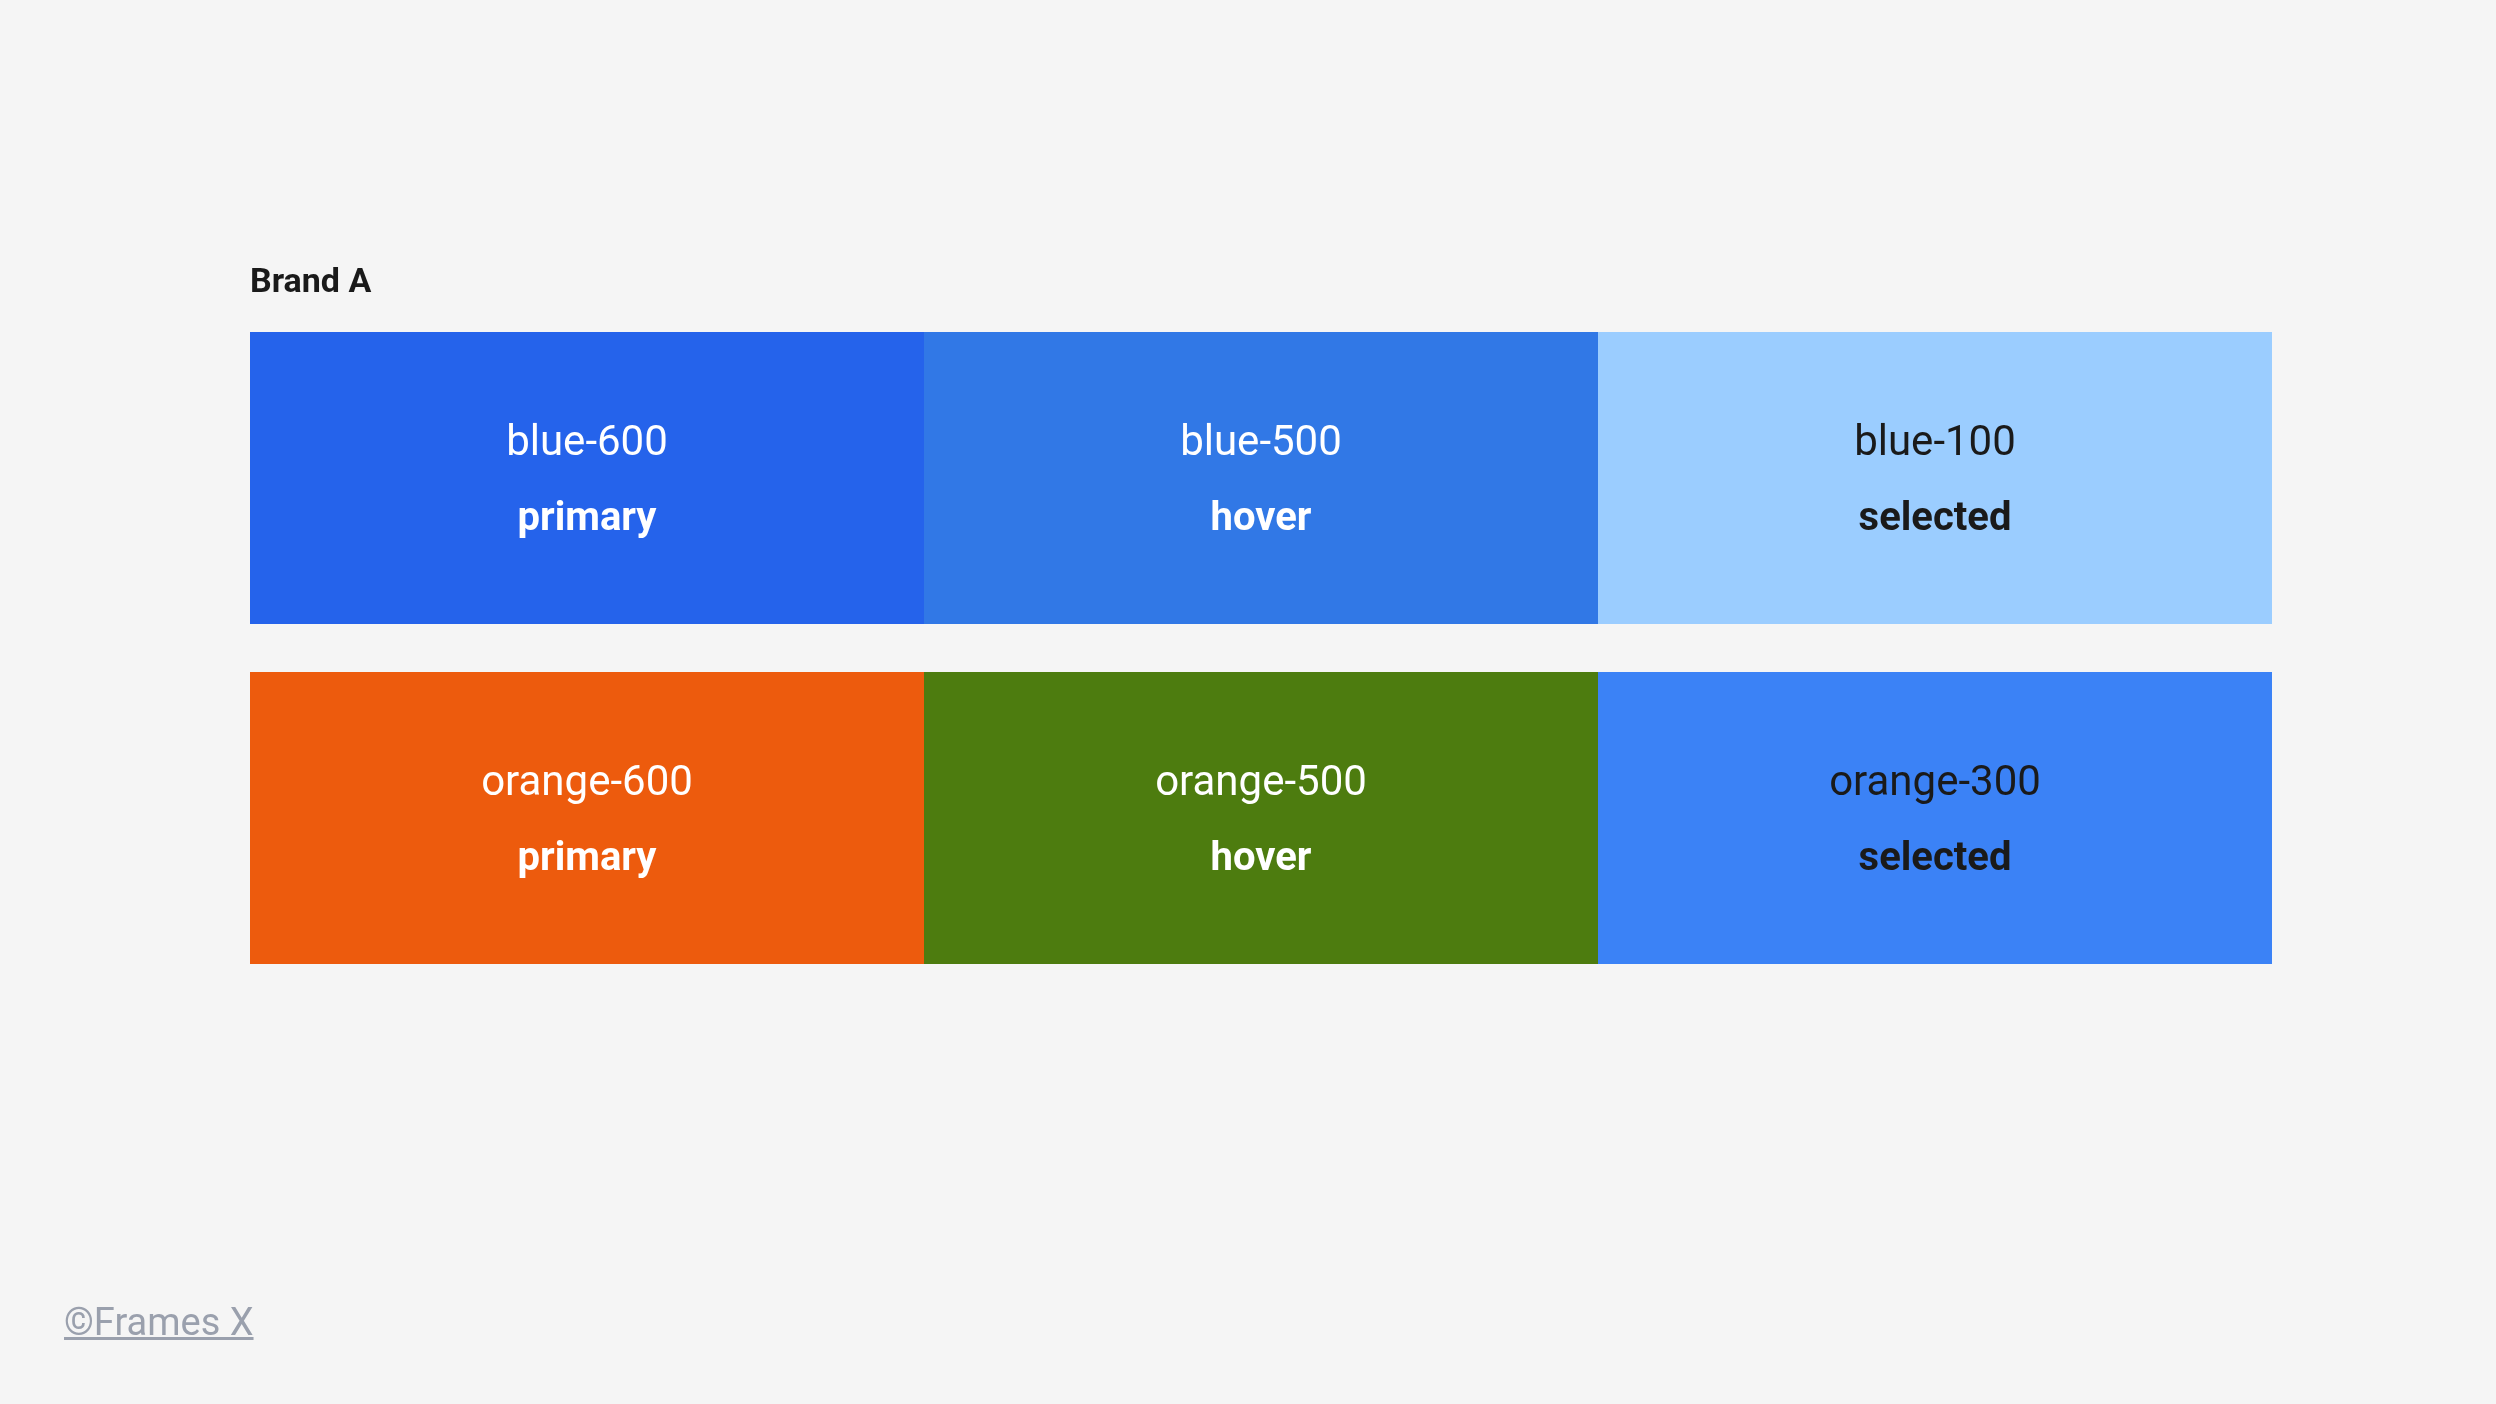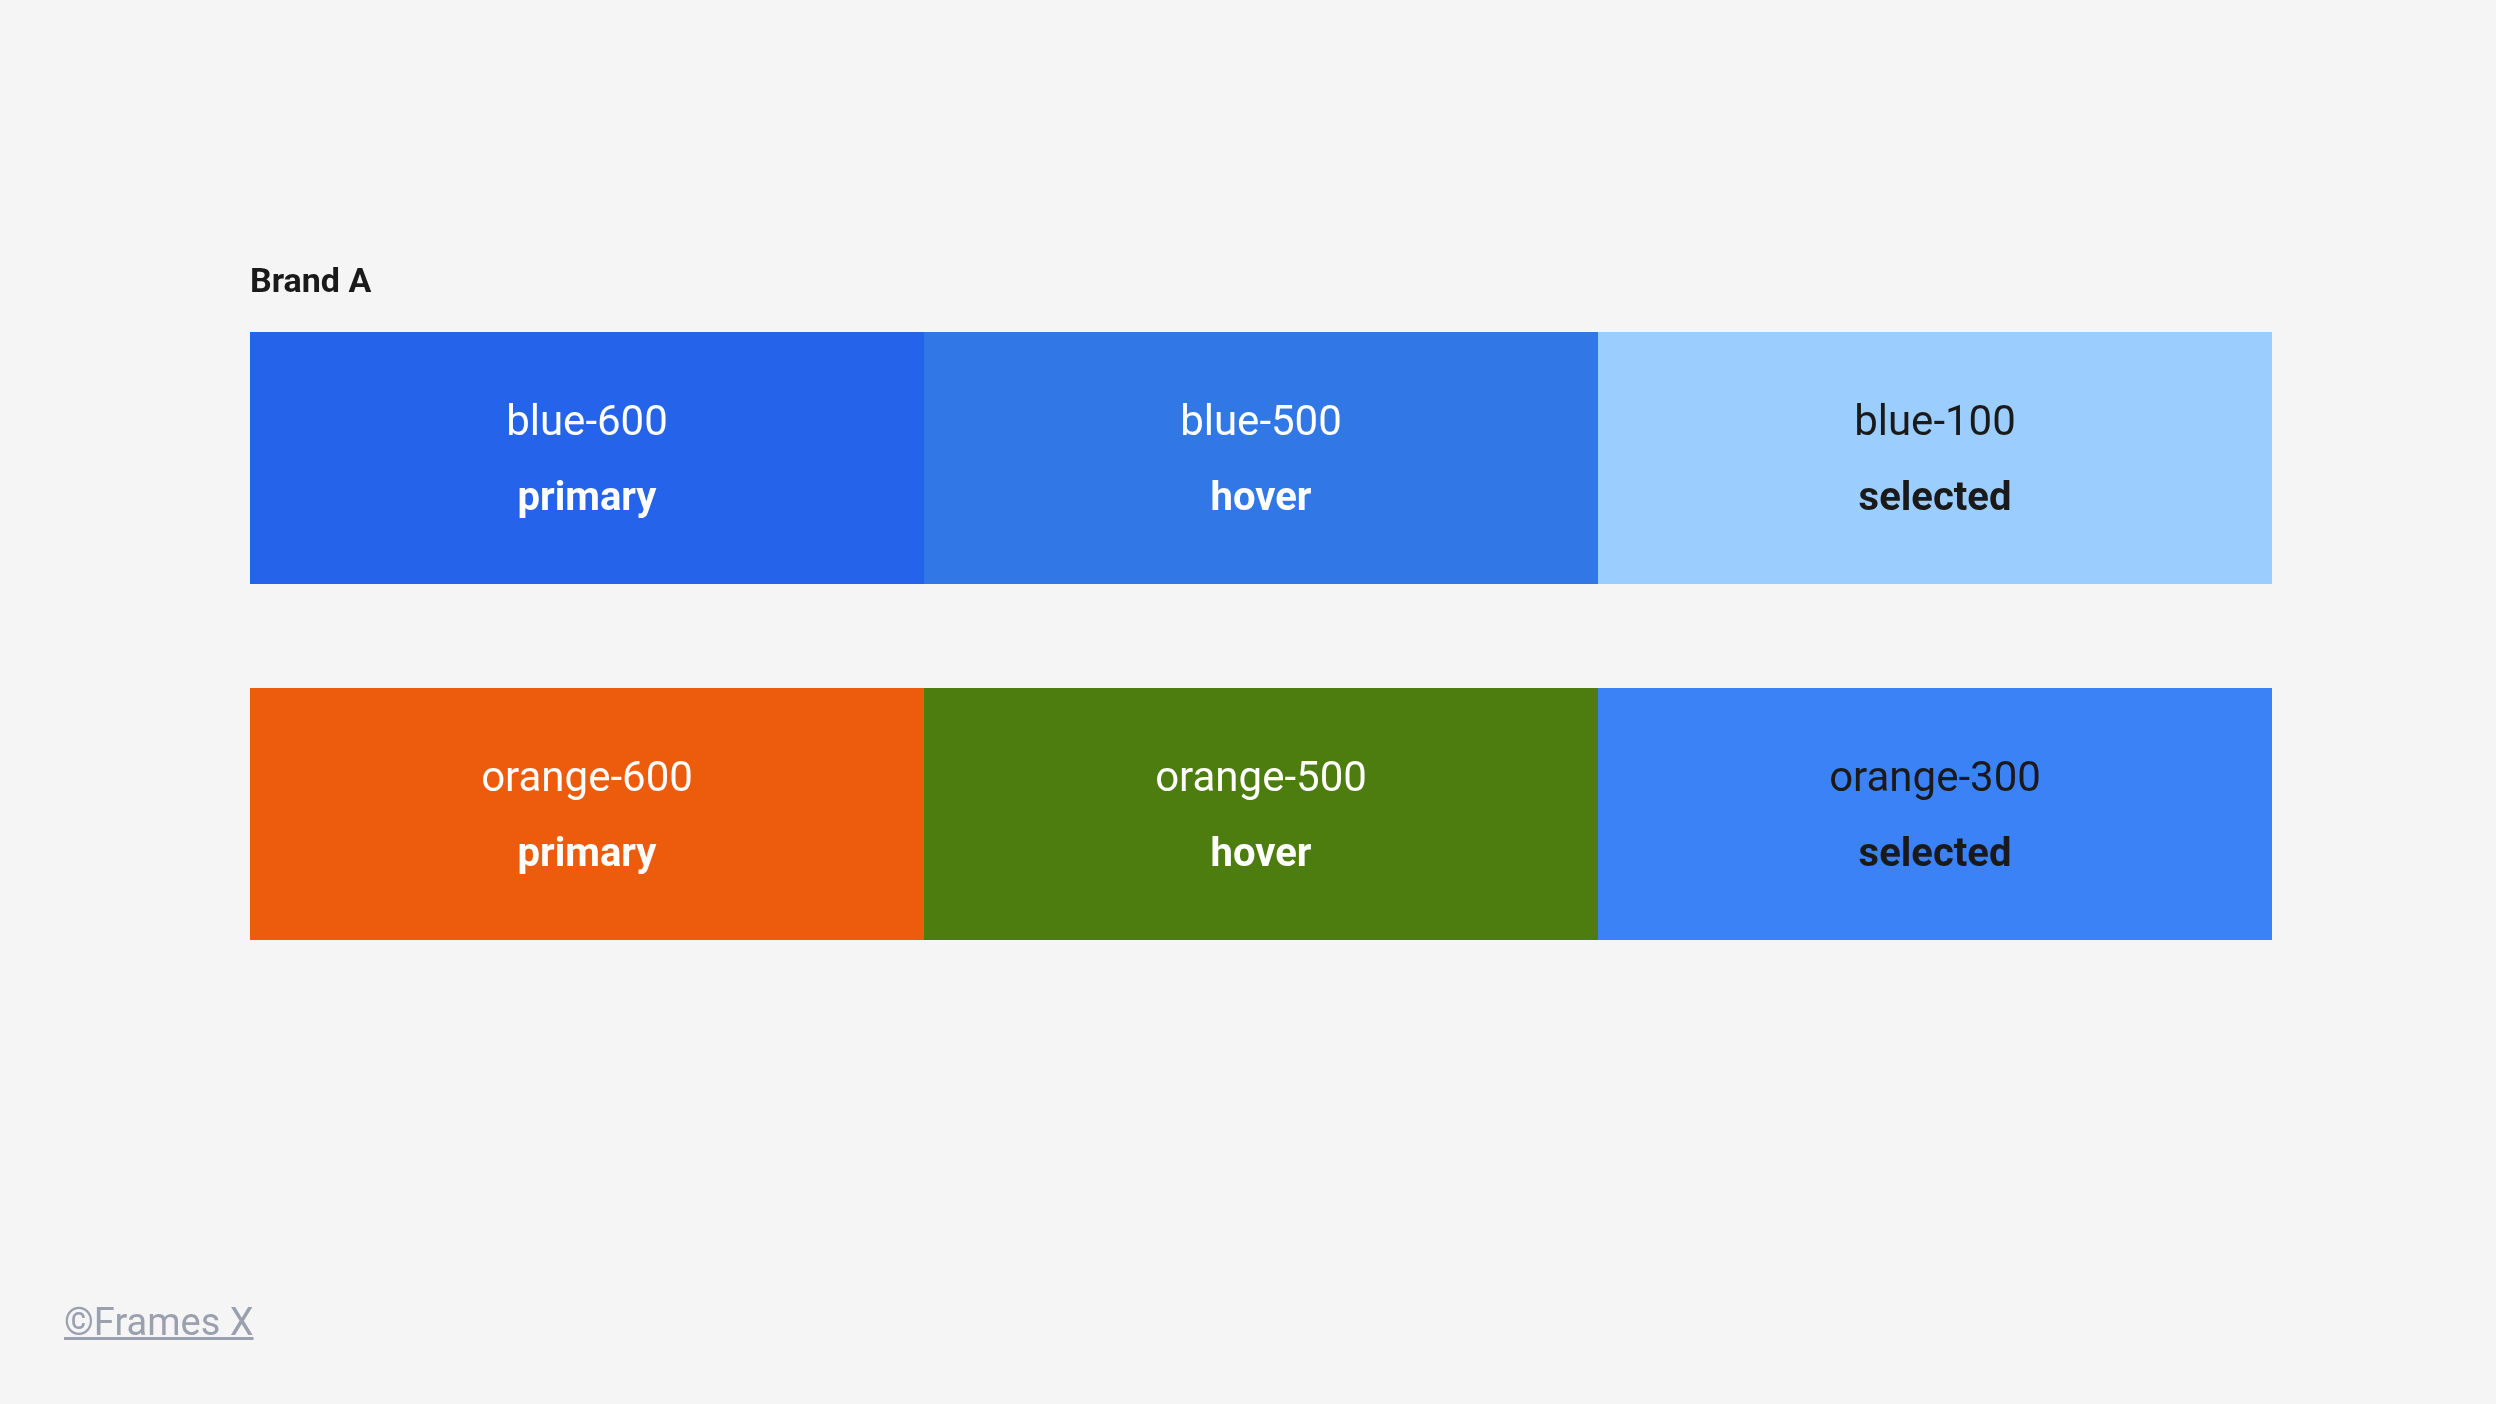--- a/index.html
+++ b/index.html
@@ -8,31 +8,31 @@
     background: #f5f5f5;
     font-family: -apple-system, BlinkMacSystemFont, "Segoe UI", Roboto, Helvetica, Arial, sans-serif;
     position: relative;
   }
   .content {
     position: absolute;
     left: 250px;
     top: 260px;
     width: 2022px;
   }
-  .brand-section { margin-bottom: 104px; }
+  .brand-section { margin-bottom: 48px; }
   .brand-title {
     font-size: 34px;
     font-weight: 700;
     color: #1a1a1a;
     margin-bottom: 32px;
   }
   .swatch-row { display: flex; width: 100%; }
   .swatch {
     flex: 1;
-    height: 252px;
+    height: 292px;
     display: flex;
     flex-direction: column;
     align-items: center;
     justify-content: center;
     gap: 28px;
   }
   .swatch-name { font-size: 42px; font-weight: 400; }
   .swatch-role { font-size: 40px; font-weight: 700; }
   .txt-light { color: #ffffff; }
   .txt-dark { color: #1a1a1a; }

